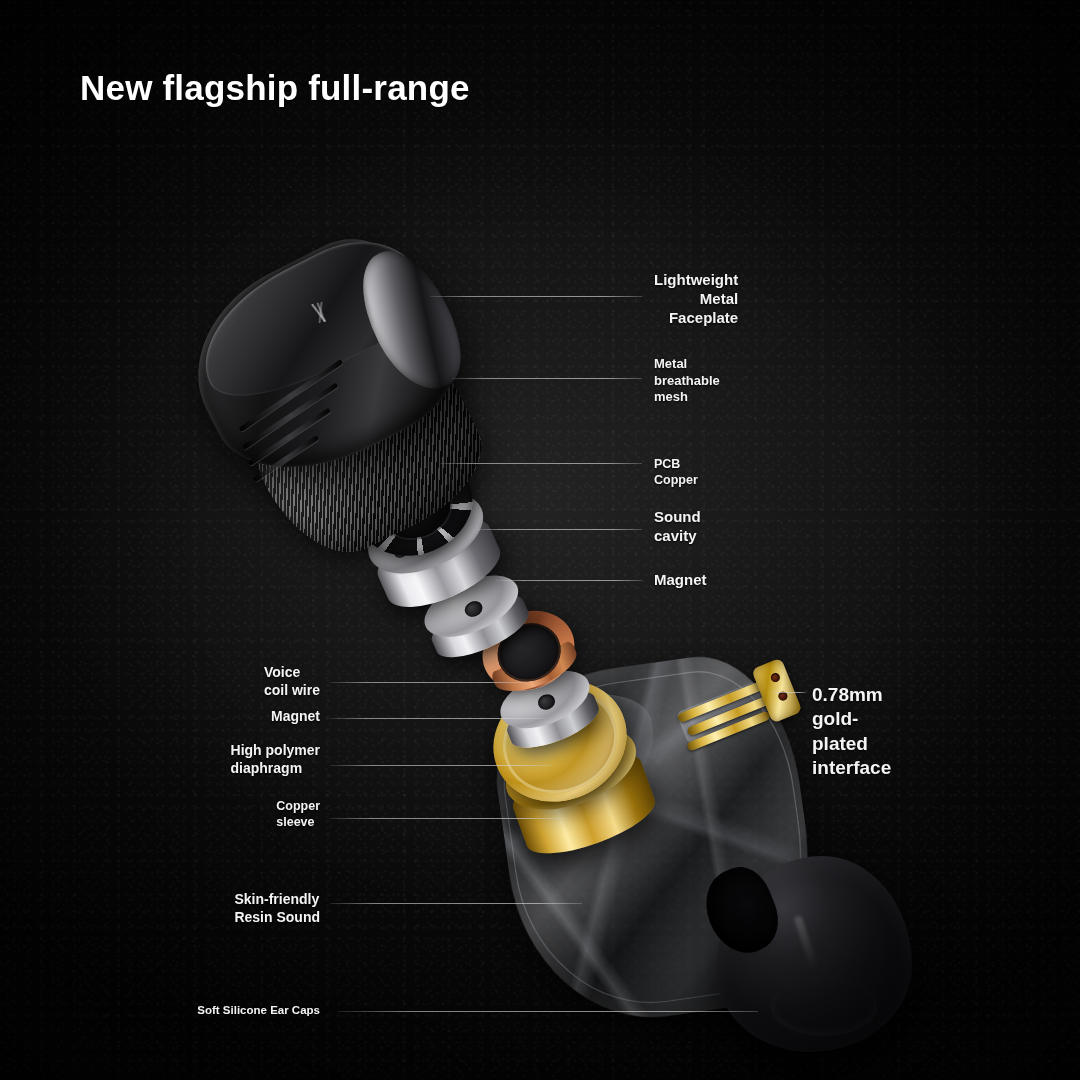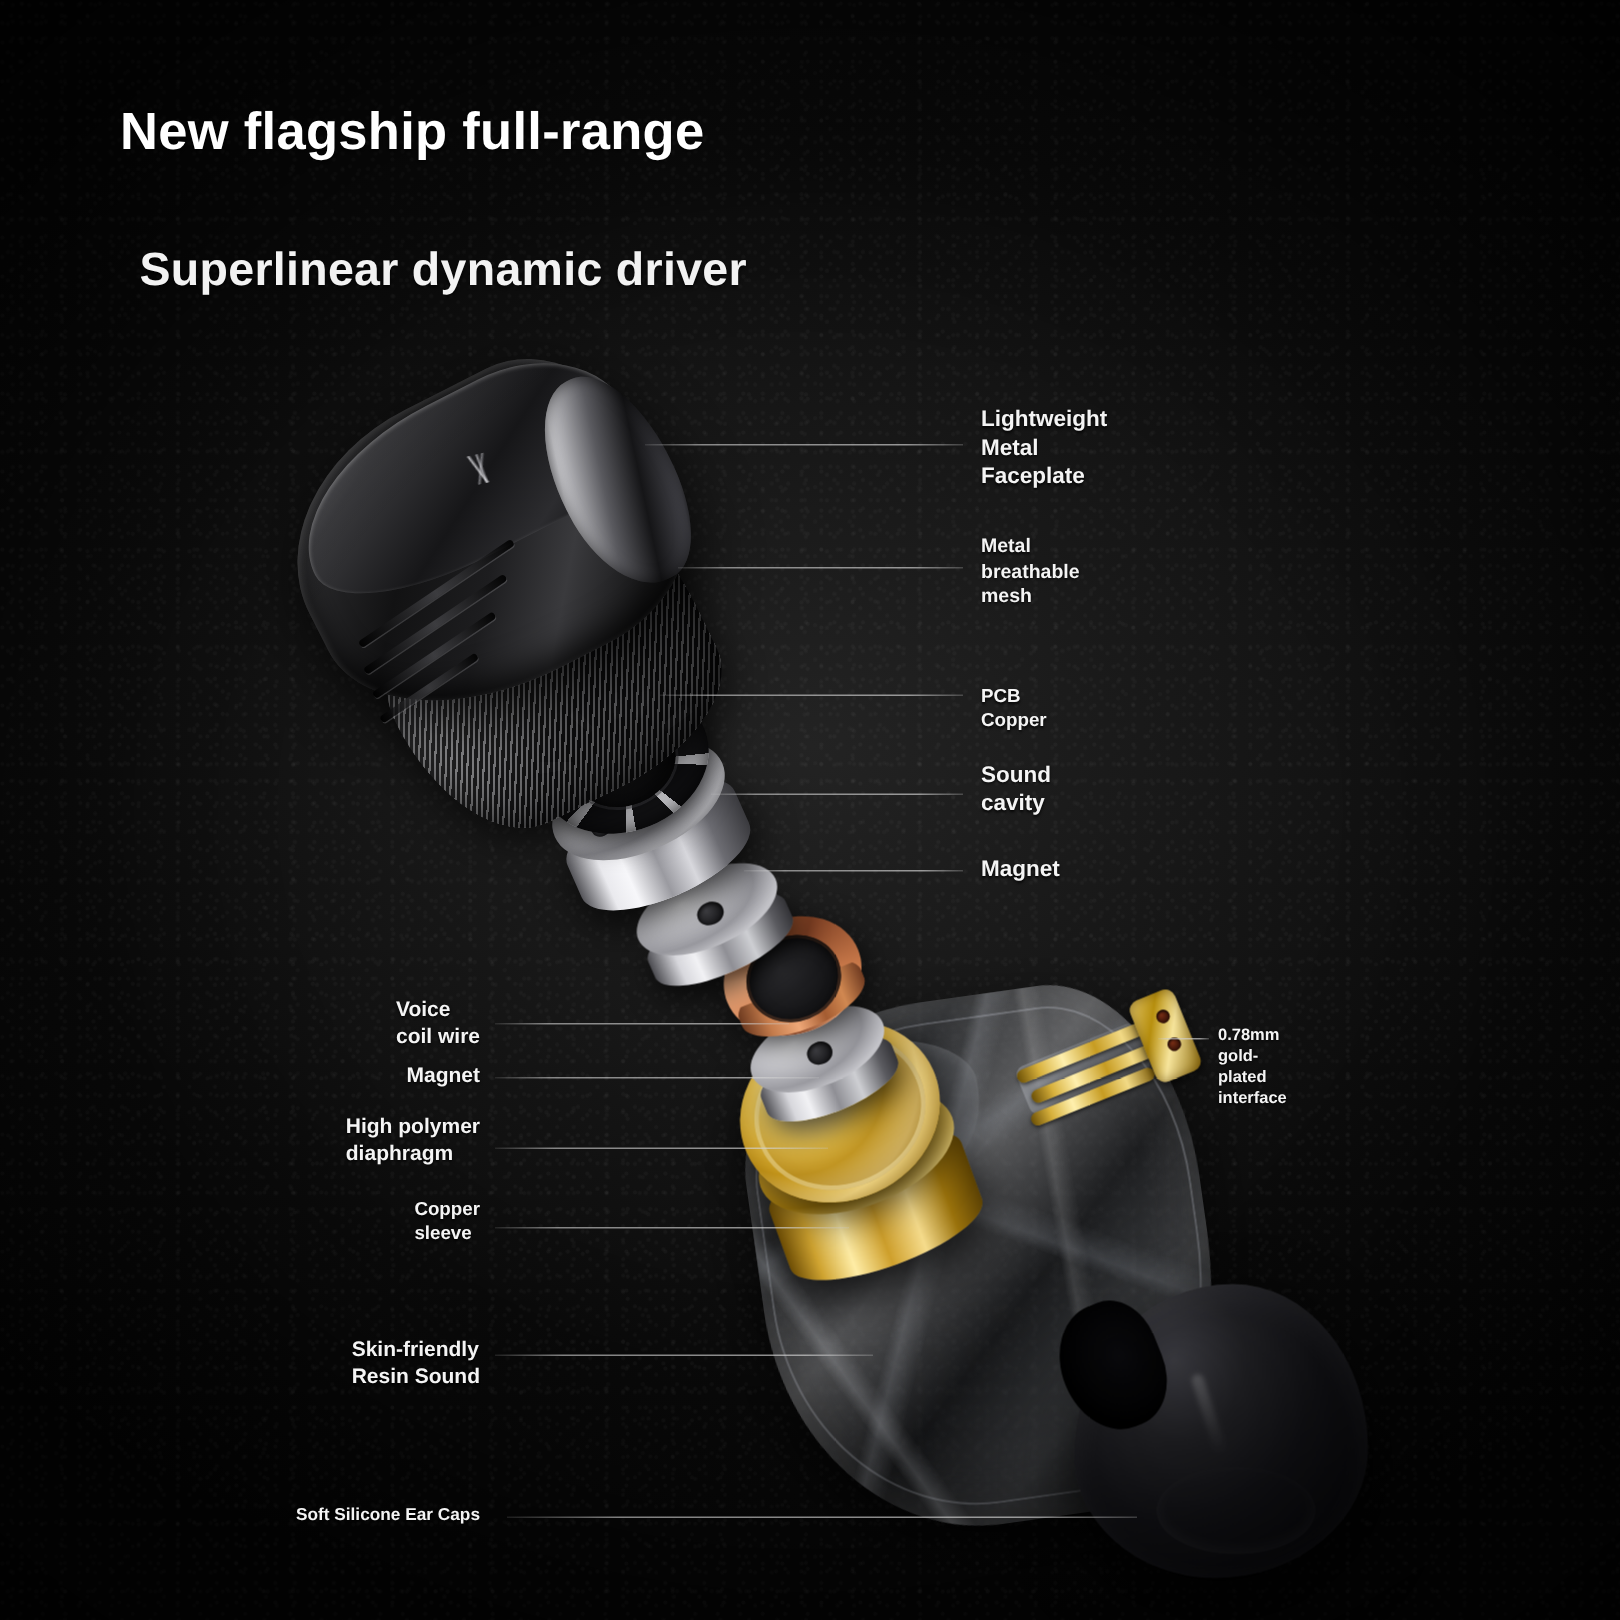--- a/index.html
+++ b/index.html
@@ -408,24 +408,23 @@
       <div class="fp-groove" style="left:4%;top:85%;width:30%;transform:rotate(-7deg);"></div>
       <div class="fp-rim"></div>
       <div class="fp-logo"></div>
     </div>
 
   </div>
 
   <div class="bg-vig"></div>
 
   <div class="h1">New flagship full-range</div>
-  <div class="h2">Superlinear dynamic driver</div>
 
   <div class="callout right" style="left:654px;top:270px;">
-    <div class="txt" style="font-size:15px;">Lightweight Metal
+    <div class="txt" style="font-size:15px;text-align:right;">Lightweight Metal
 Faceplate</div>
   </div>
   <div class="lead" style="left:430px;top:296px;width:212px;"></div>
 
   <div class="callout right" style="left:654px;top:356px;">
     <div class="txt" style="font-size:13px;">Metal
 breathable
 mesh</div>
   </div>
   <div class="lead" style="left:452px;top:378px;width:190px;"></div>
@@ -440,21 +439,21 @@
 cavity</div>
   </div>
   <div class="lead" style="left:474px;top:529px;width:168px;"></div>
 
   <div class="callout right" style="left:654px;top:570px;">
     <div class="txt" style="font-size:15px;">Magnet</div>
   </div>
   <div class="lead" style="left:496px;top:580px;width:146px;"></div>
 
   <div class="callout right" style="left:812px;top:683px;">
-    <div class="txt" style="font-size:11px;">0.78mm gold-plated
+    <div class="txt" style="font-size:19px;">0.78mm gold-plated
 interface</div>
   </div>
   <div class="lead" style="left:772px;top:692px;width:34px;"></div>
 
   <div class="callout left" style="right:760px;top:664px;width:260px;">
     <div class="txt" style="font-size:14px;">Voice
 coil wire</div>
   </div>
   <div class="lead" style="left:330px;top:682px;width:196px;"></div>
 

